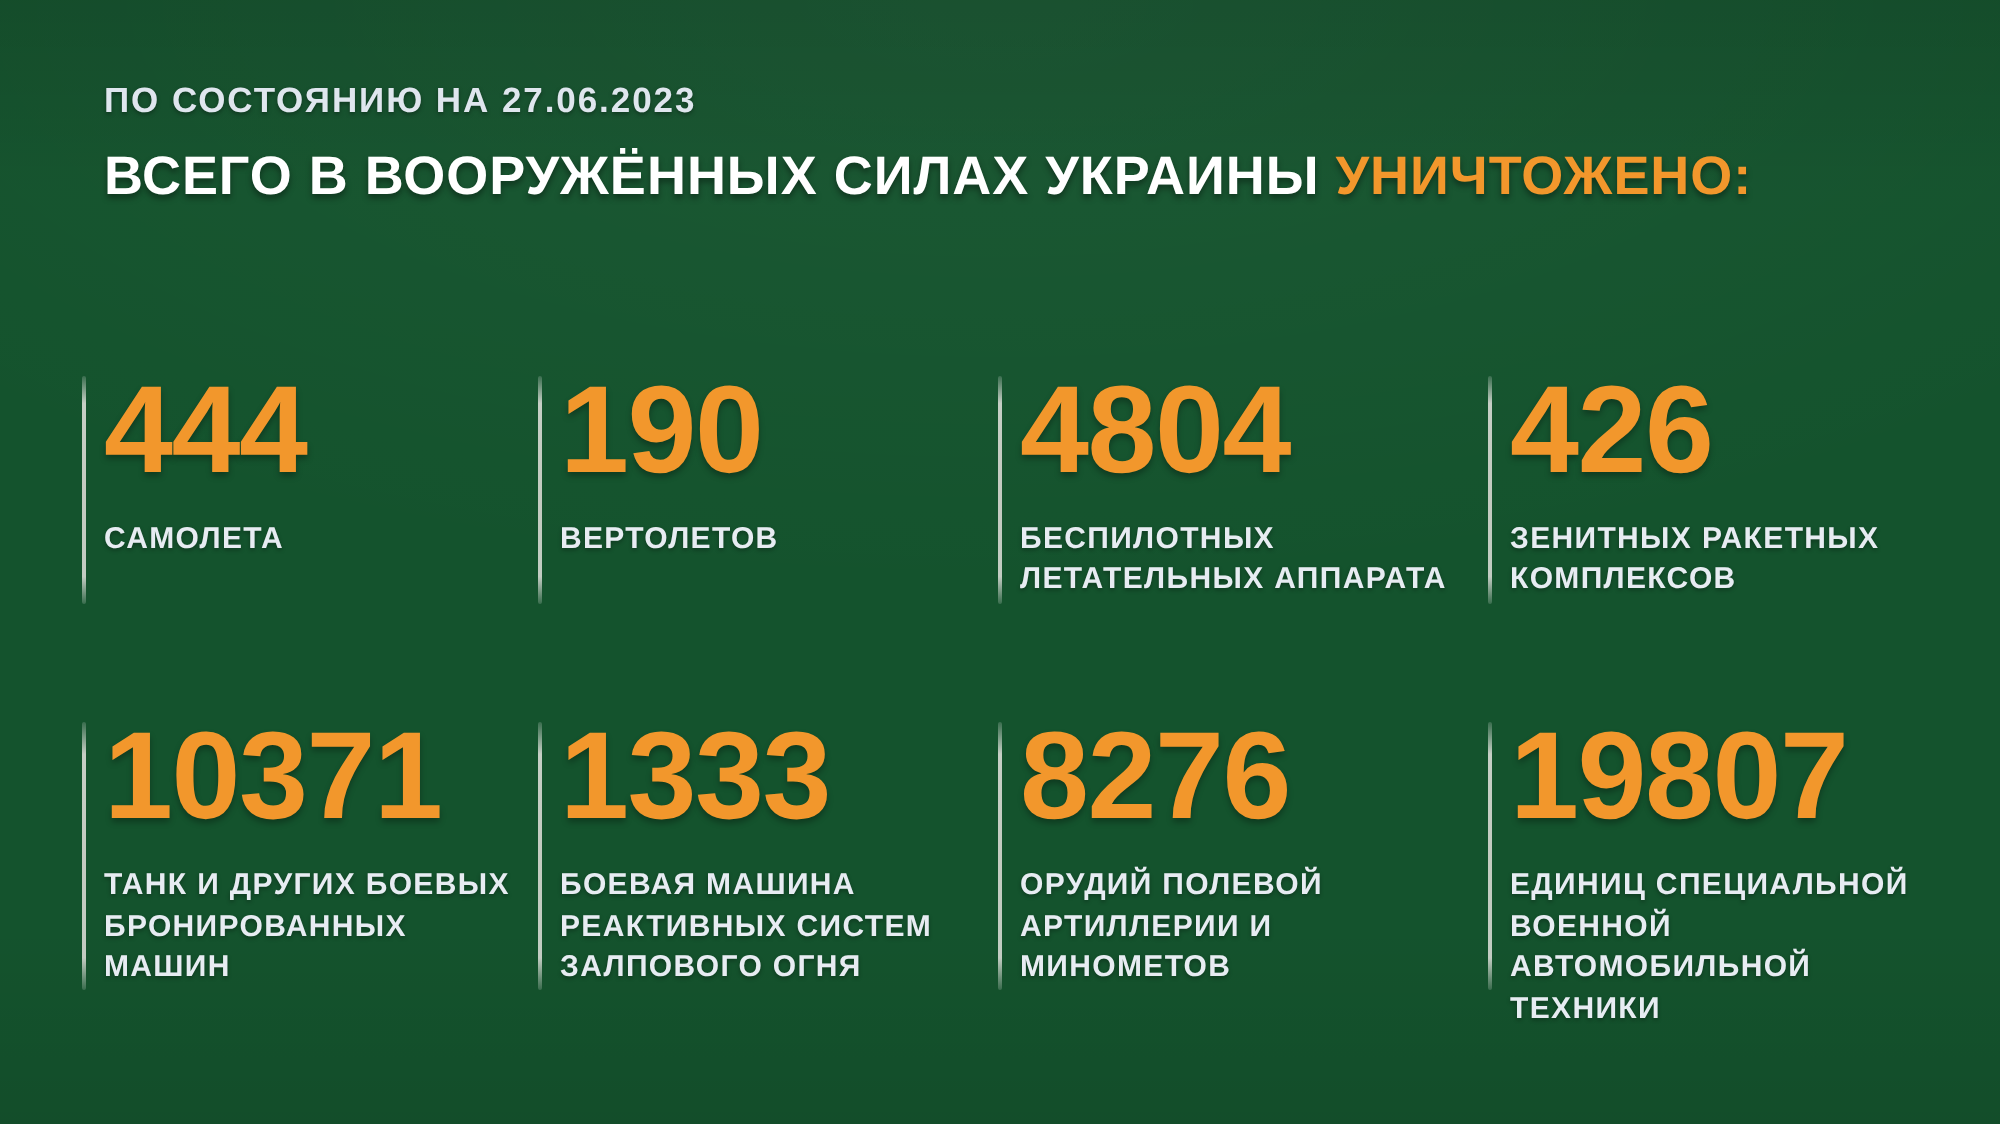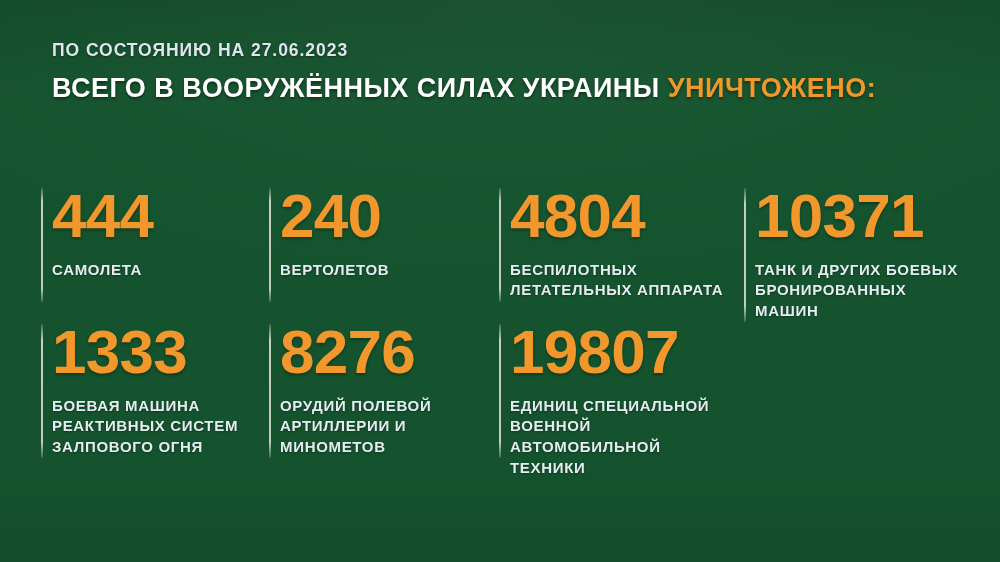--- a/index.html
+++ b/index.html
@@ -57,20 +57,21 @@
   .title-accent { color: #f2972c; margin-top: 24px; }
 
   
   .grid {
     position: absolute;
     left: 32px;
     top: 186px;
     width: 940px;
     display: grid;
     grid-template-columns: 228px 230px 245px 237px;
+    row-gap: 58px;
   }
   .stat {
     position: relative;
     padding-left: 20px;
     min-height: 104px;
   }
   .divider {
     position: absolute;
     left: 9px;
     top: 2px;
@@ -121,31 +122,37 @@
   <div class="grid">
 
     <div class="stat">
       <span class="divider"></span>
       <div class="stat-number">444</div>
       <div class="stat-label">САМОЛЕТА</div>
     </div>
 
     <div class="stat">
       <span class="divider"></span>
-      <div class="stat-number">240</div>
+      <div class="stat-number">190</div>
       <div class="stat-label">ВЕРТОЛЕТОВ</div>
     </div>
 
     <div class="stat">
       <span class="divider"></span>
       <div class="stat-number">4804</div>
       <div class="stat-label">БЕСПИЛОТНЫХ
 ЛЕТАТЕЛЬНЫХ АППАРАТА</div>
     </div>
 
+    <div class="stat">
+      <span class="divider"></span>
+      <div class="stat-number">426</div>
+      <div class="stat-label">ЗЕНИТНЫХ РАКЕТНЫХ
+КОМПЛЕКСОВ</div>
+    </div>
 
     <div class="stat tall">
       <span class="divider"></span>
       <div class="stat-number">10371</div>
       <div class="stat-label">ТАНК И ДРУГИХ БОЕВЫХ
 БРОНИРОВАННЫХ МАШИН</div>
     </div>
 
     <div class="stat tall">
       <span class="divider"></span>

